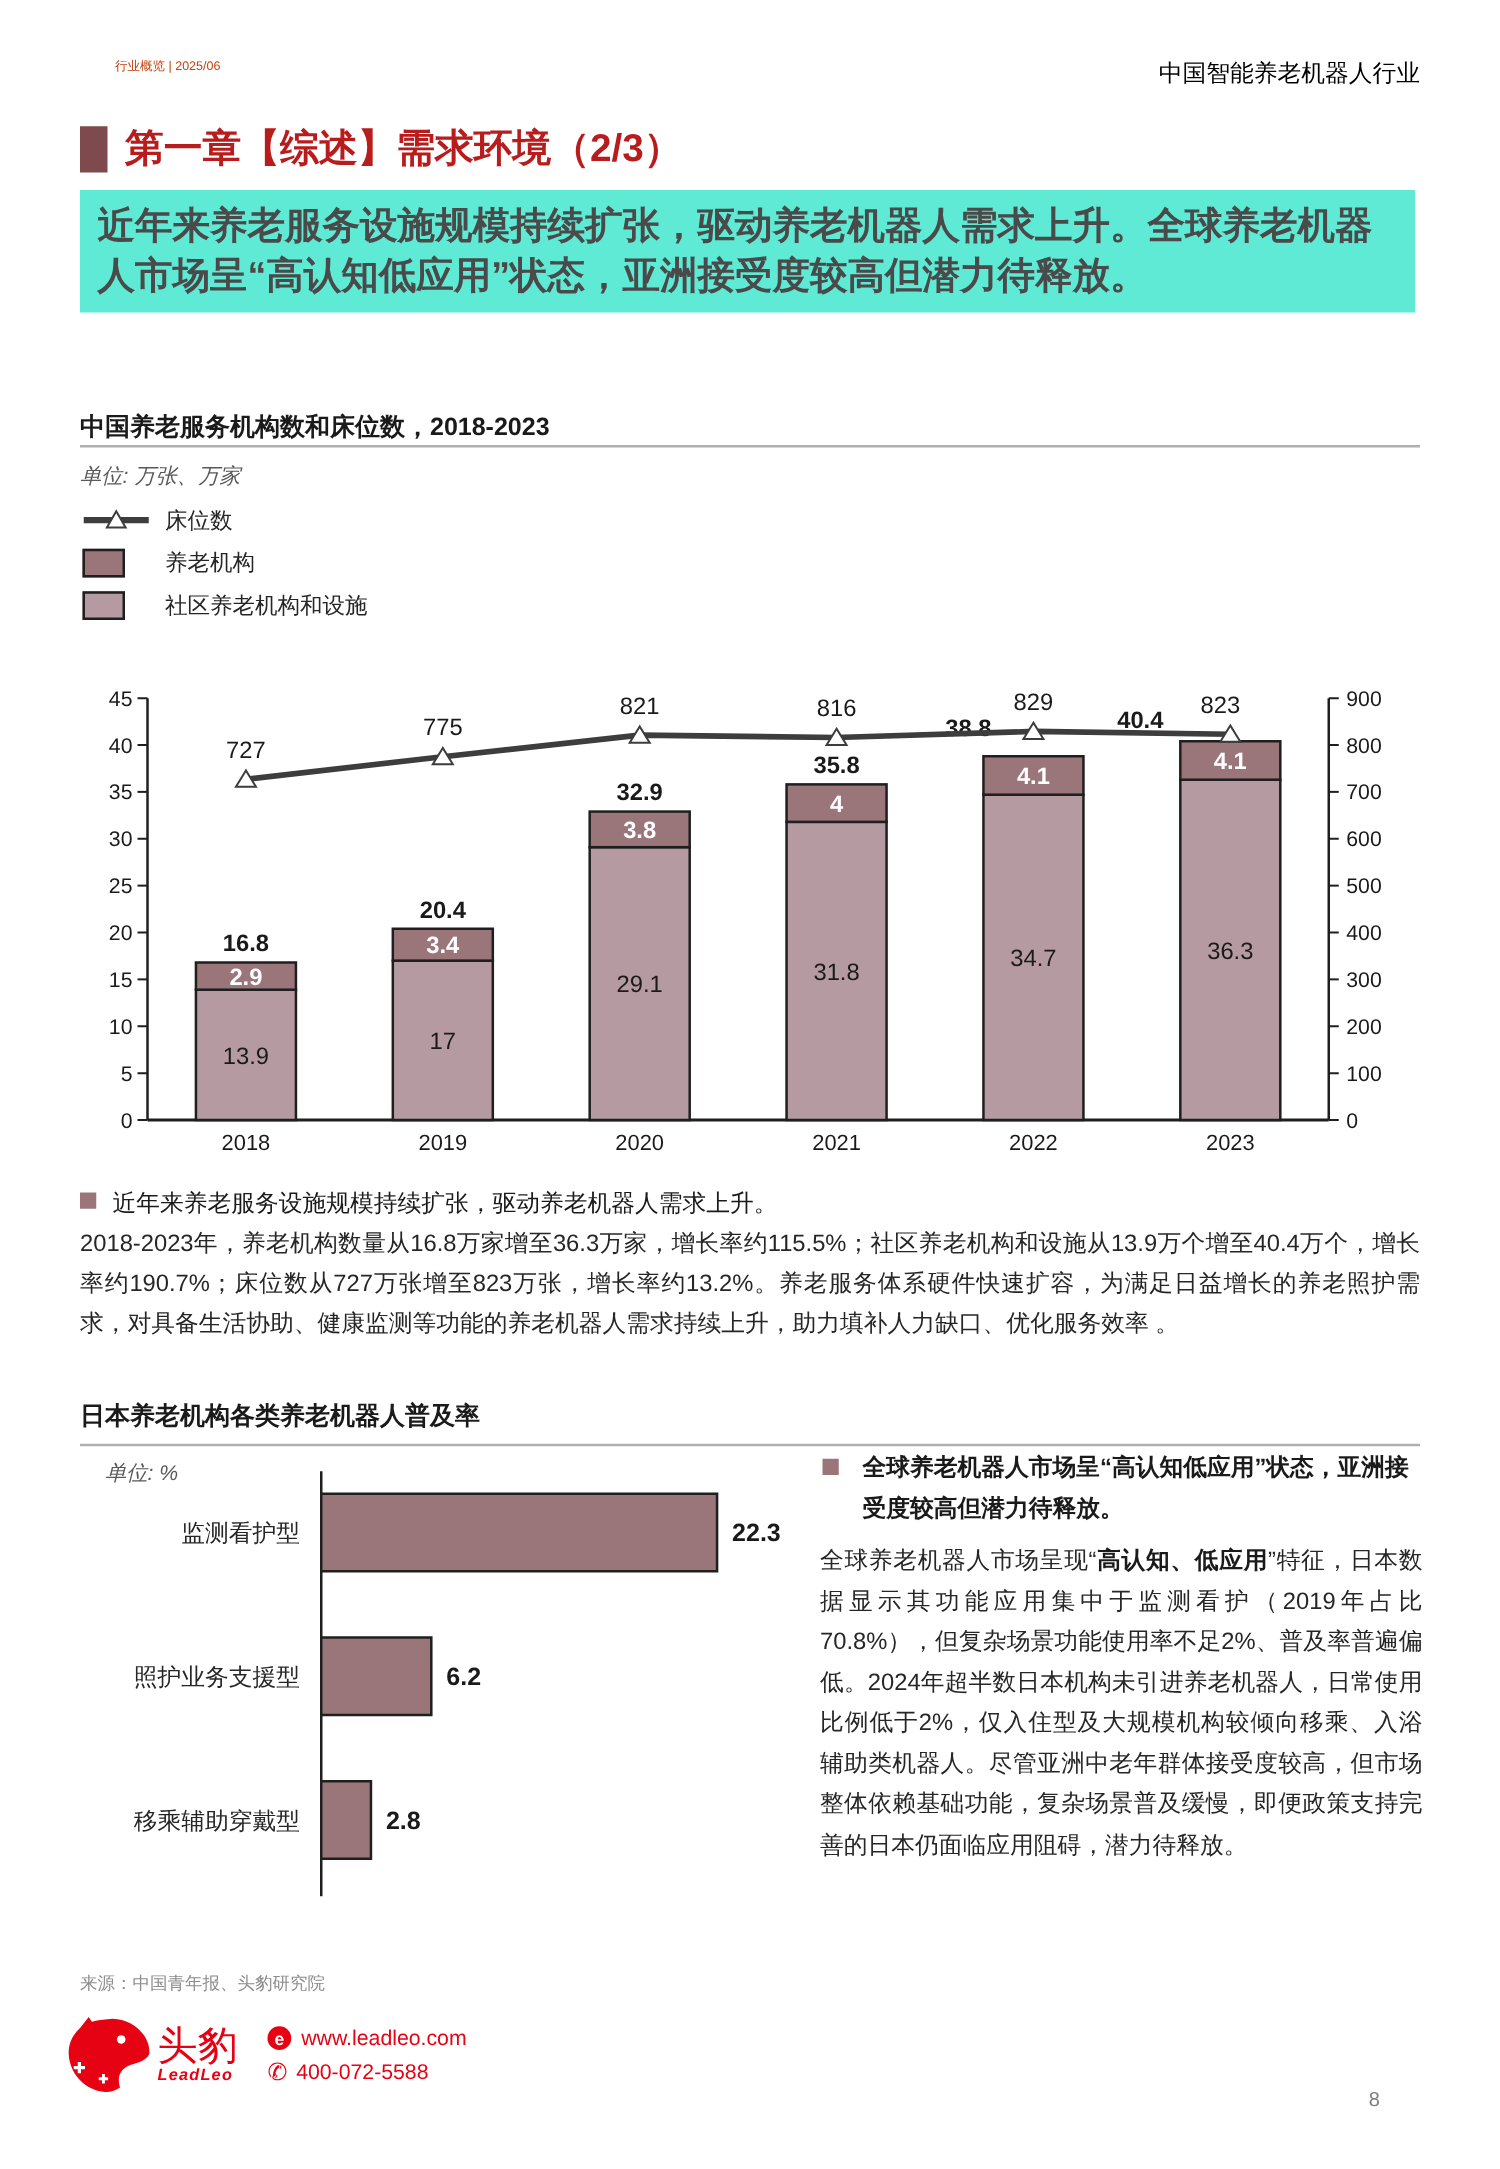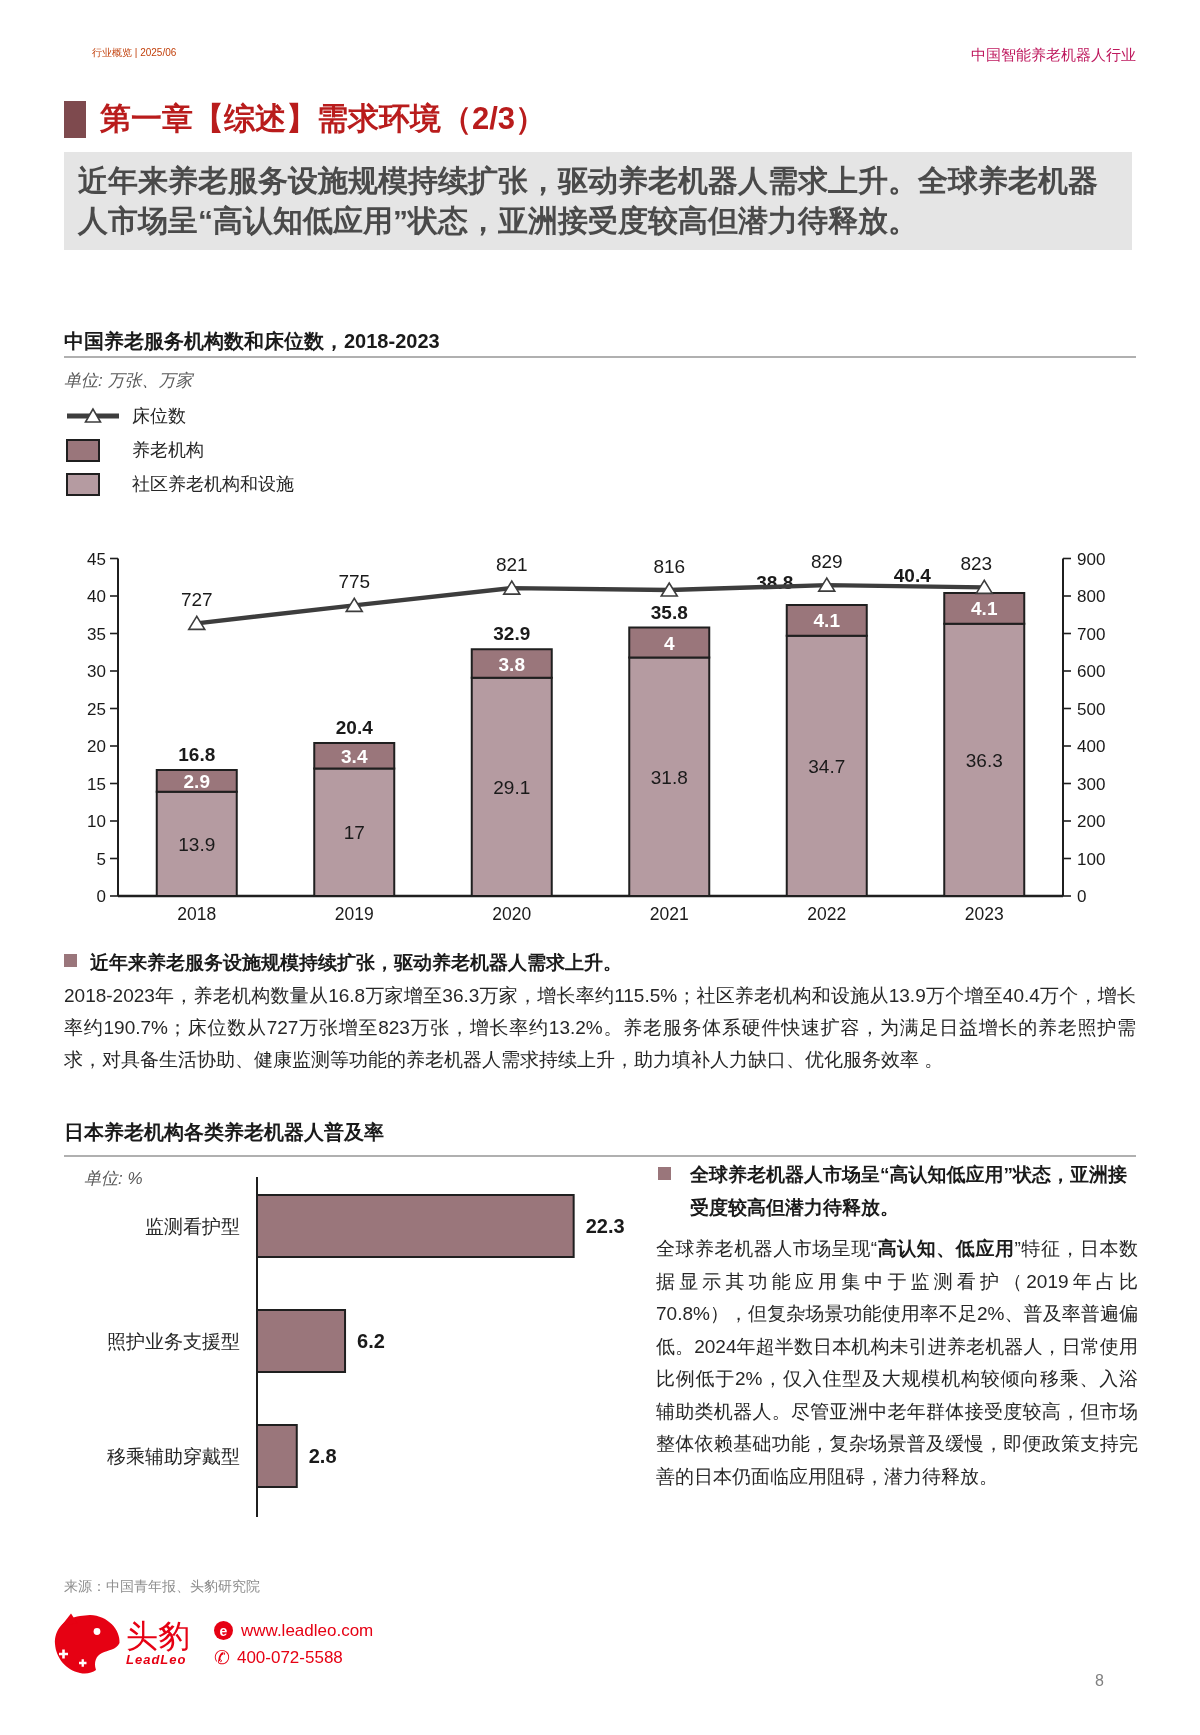--- a/index.html
+++ b/index.html
@@ -5,29 +5,29 @@
   html,body{margin:0;padding:0;}
   body{
     width:1200px;height:1735px;position:relative;background:#ffffff;
     font-family:"Liberation Sans",sans-serif;color:#262626;overflow:hidden;
   }
   .abs{position:absolute;}
   svg text{font-family:"Liberation Sans",sans-serif;}
 
   
   .hdr-l{left:64px;top:46px;font-size:10px;color:#c2410c;margin-left:28px;}
-  .hdr-r{right:64px;top:46px;font-size:15px;color:#be185d;}
+  .hdr-r{right:64px;top:46px;font-size:19px;color:#000000;}
 
   
   .chap-sq{left:64px;top:101px;width:22px;height:37px;background:#7E4A4E;}
   .chap-title{left:100px;top:100px;font-size:31px;font-weight:bold;color:#b91c1c;line-height:38px;}
 
   
   .summary{
-    left:64px;top:152px;width:1040px;background:#e5e5e5;color:#4a4a4a;
+    left:64px;top:152px;width:1040px;background:#5eead4;color:#4a4a4a;
     font-weight:bold;font-size:30px;line-height:40px;padding:9px 14px;
   }
 
   
   .sec-title{font-size:20px;font-weight:bold;color:#1a1a1a;}
   .c1-title{left:64px;top:328px;}
   .rule{left:64px;width:1072px;height:0;border-top:2px solid #b0b0b0;}
   .c1-rule{top:356px;}
   .unit{font-size:17px;font-style:italic;color:#595959;}
   .c1-unit{left:64px;top:369px;}
@@ -37,21 +37,21 @@
   .leg-row{display:flex;align-items:center;height:34px;}
   .leg-swatch-wrap{width:54px;display:flex;justify-content:flex-start;}
   .leg-box{width:34px;height:23px;border:2px solid #1f1f1f;box-sizing:border-box;}
   .leg-label{font-size:18px;color:#262626;margin-left:12px;}
 
   #chart1-wrap{left:64px;top:495px;}
   #chart2-wrap{left:64px;top:1165px;}
 
   
   .bullet-sq{width:13px;height:13px;background:#9A767B;position:absolute;}
-  .ins1-head{left:64px;top:950px;width:1072px;font-size:19px;font-weight:bold;color:#1a1a1a;padding-left:26px;box-sizing:border-box;}
+  .ins1-head{left:64px;top:950px;width:1072px;font-size:19px;font-weight:normal;color:#1a1a1a;padding-left:26px;box-sizing:border-box;}
   .ins1-head .bullet-sq{left:0;top:4px;}
   .ins1-body{left:64px;top:980px;width:1072px;font-size:19px;line-height:32px;color:#262626;text-align:justify;}
 
   
   .c2-title{left:64px;top:1119px;}
   .c2-rule{top:1155px;}
   .c2-unit{left:64px;top:1167px;margin-left:20px;}
 
   
   .ins2{left:656px;top:1158px;width:482px;}

